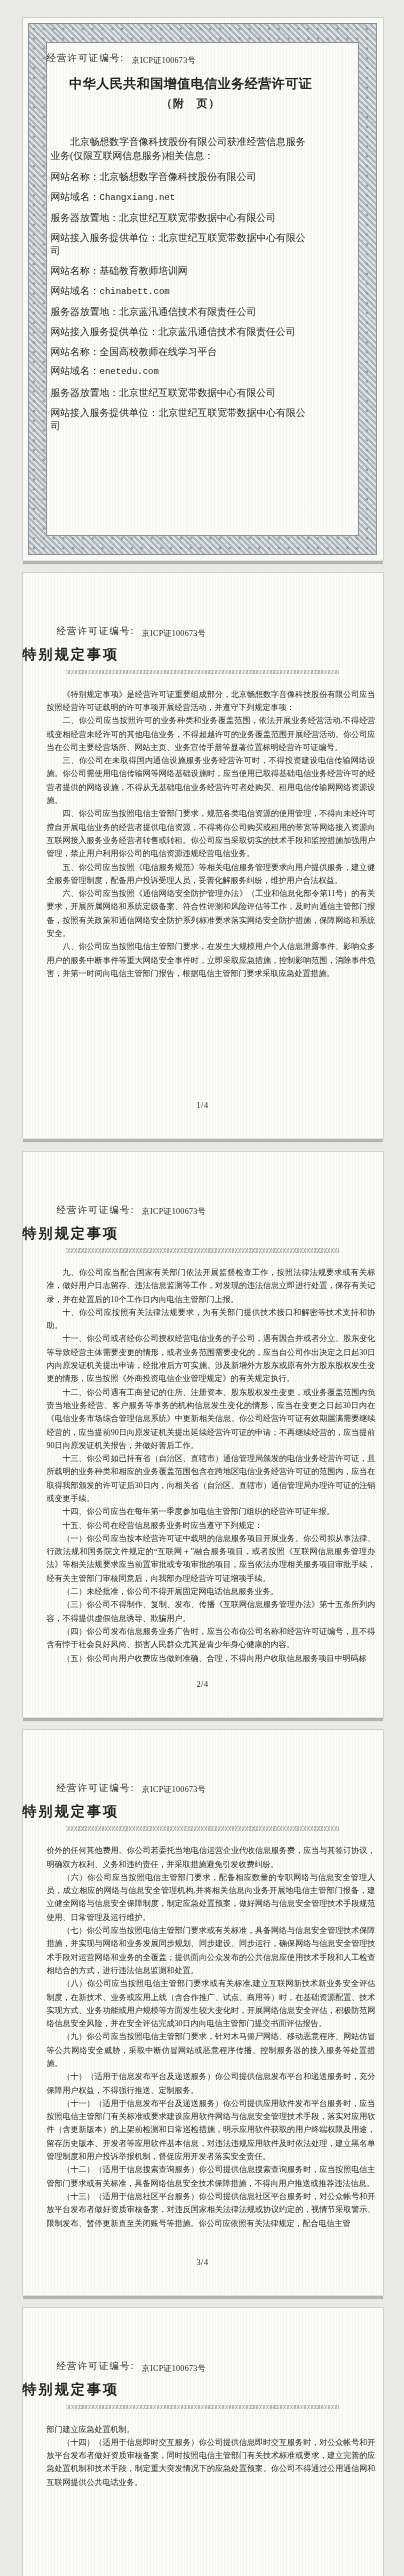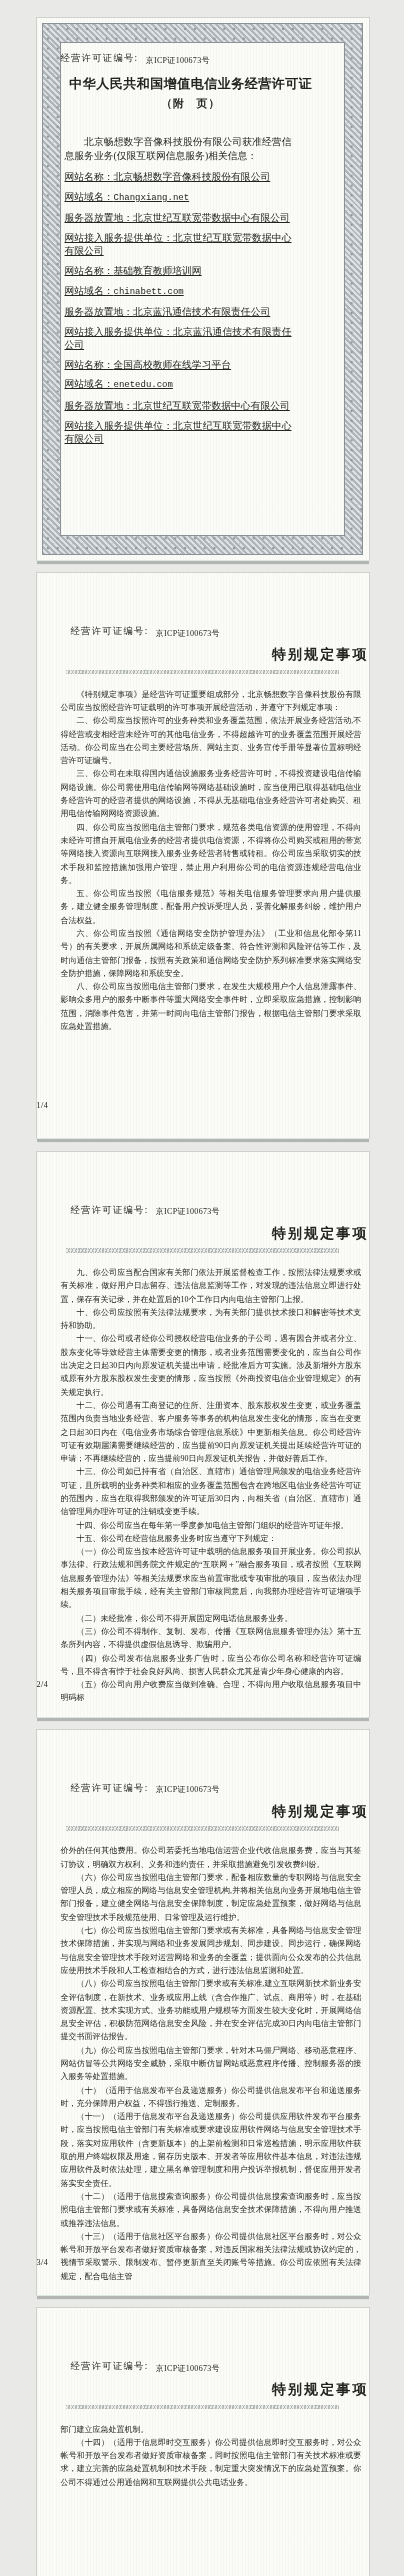--- a/index.html
+++ b/index.html
@@ -8,21 +8,21 @@
     height:2873px; overflow:hidden;
     background:#e9eae7;
     font-family:"Liberation Serif","DejaVu Serif",serif;
     color:#23241f;
   }
   .canvas { width:405px; height:2873px; padding-top:17px; overflow:hidden; }
 
   
   .sheet {
     position:relative;
-    width:334px; margin:0 auto 11.3px auto;
+    width:362px; margin:0 auto 11.3px auto;
     background:#fbfbf8;
     background-image:repeating-linear-gradient(90deg, rgba(150,150,142,0.05) 0 1px, transparent 1px 3.1px);
     border:0.5px solid #cfd1cd;
     border-bottom:0.5px solid #dce8e3;
     box-shadow:0 4.1px 0 -1px #b3b5b2;
   }
   .sheet.cert { height:544px; }
   .sheet.prov { height:567px; }
 
   
@@ -51,46 +51,46 @@
 
   .cert-title {
     margin-top:10px; margin-left:-20.6px; margin-right:-46px;
     text-align:center; font-size:13px; font-weight:bold; letter-spacing:0.5px;
   }
   .cert-subtitle {
     margin-top:4.1px; margin-left:-20.6px; margin-right:-46px;
     text-align:center; font-size:10.8px; font-weight:bold; letter-spacing:1px;
   }
   .cert-intro { margin-top:24px; font-size:9.8px; line-height:13.4px; text-indent:2em; text-align:justify; }
-  .cert-fields { margin-top:8.2px;text-decoration:underline; }
+  .cert-fields { margin-top:8.2px; }
   .field { font-size:9.8px; line-height:13px; margin-bottom:6.7px; text-align:justify; }
   .field.mono .f-value { font-family:"Liberation Mono","DejaVu Sans Mono",monospace; font-size:9px; }
 
   
   .prov-head { padding:52px 0 0 34px; }
   .prov-title {
-    margin-top:8.2px; text-align:right;
+    margin-top:8.2px; text-align:left;
     font-size:14px; font-weight:bold; letter-spacing:2.1px;
   }
   .wavy {
     width:273px; height:4.6px; margin:5.2px auto 0 auto;
     background:
       repeating-linear-gradient(115deg, #aeb4b1 0 1px, rgba(0,0,0,0) 1px 3.1px),
       repeating-linear-gradient(65deg, #c3c8c5 0 1px, rgba(0,0,0,0) 1px 3.1px);
     background-color:#ecedea;
   }
   .prov-body { padding:13.4px 7.2px 0 24px; }
   .para {
     font-size:8px; line-height:13.3px;
     text-align:justify; text-indent:2em;
   }
   .para.cont { text-indent:0; }
   .page-no {
     position:absolute; left:0; right:0; bottom:28px;
-    font-size:8.2px; letter-spacing:0.5px;
+    text-align:center; font-size:8.2px; letter-spacing:0.5px;
     font-family:"Liberation Serif","DejaVu Serif",serif;
   }
 </style>
 </head>
 <body>
 
 <div class="canvas">
 
   <section class="sheet cert">
     <div class="frame">

